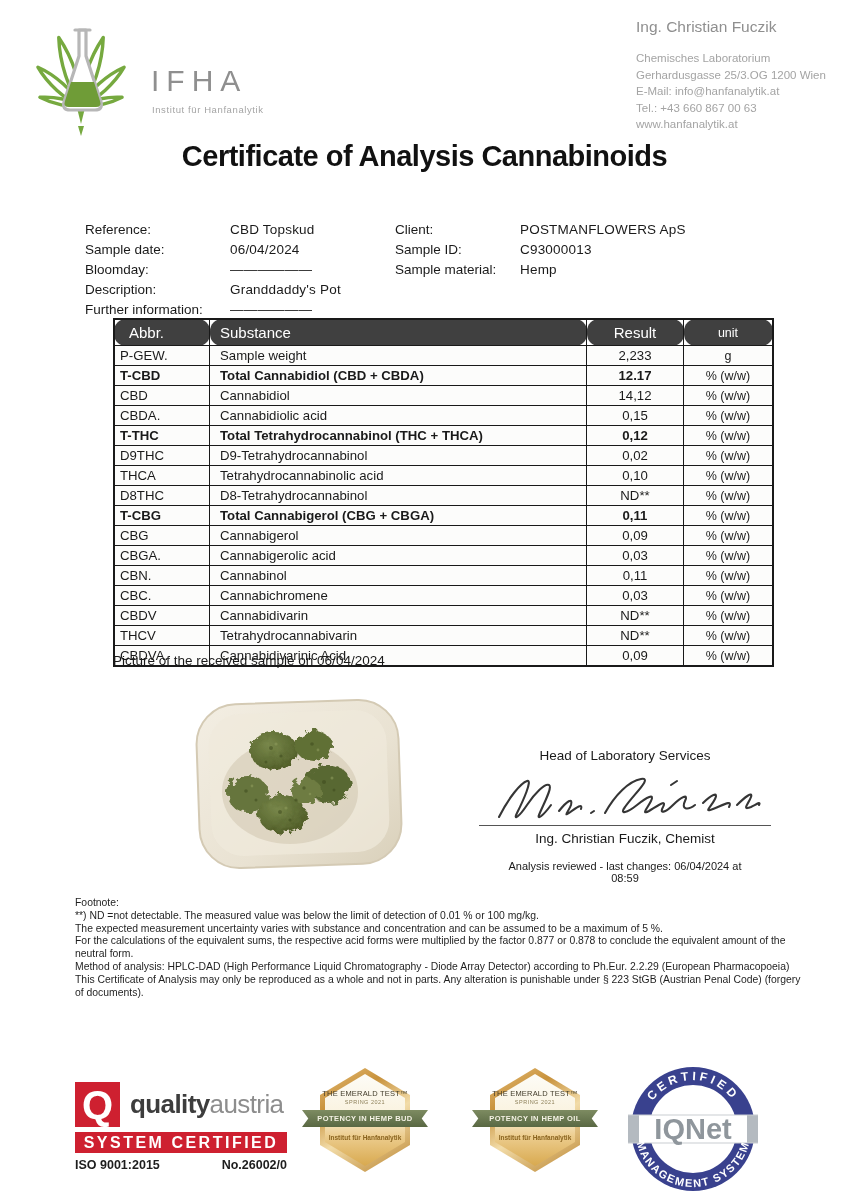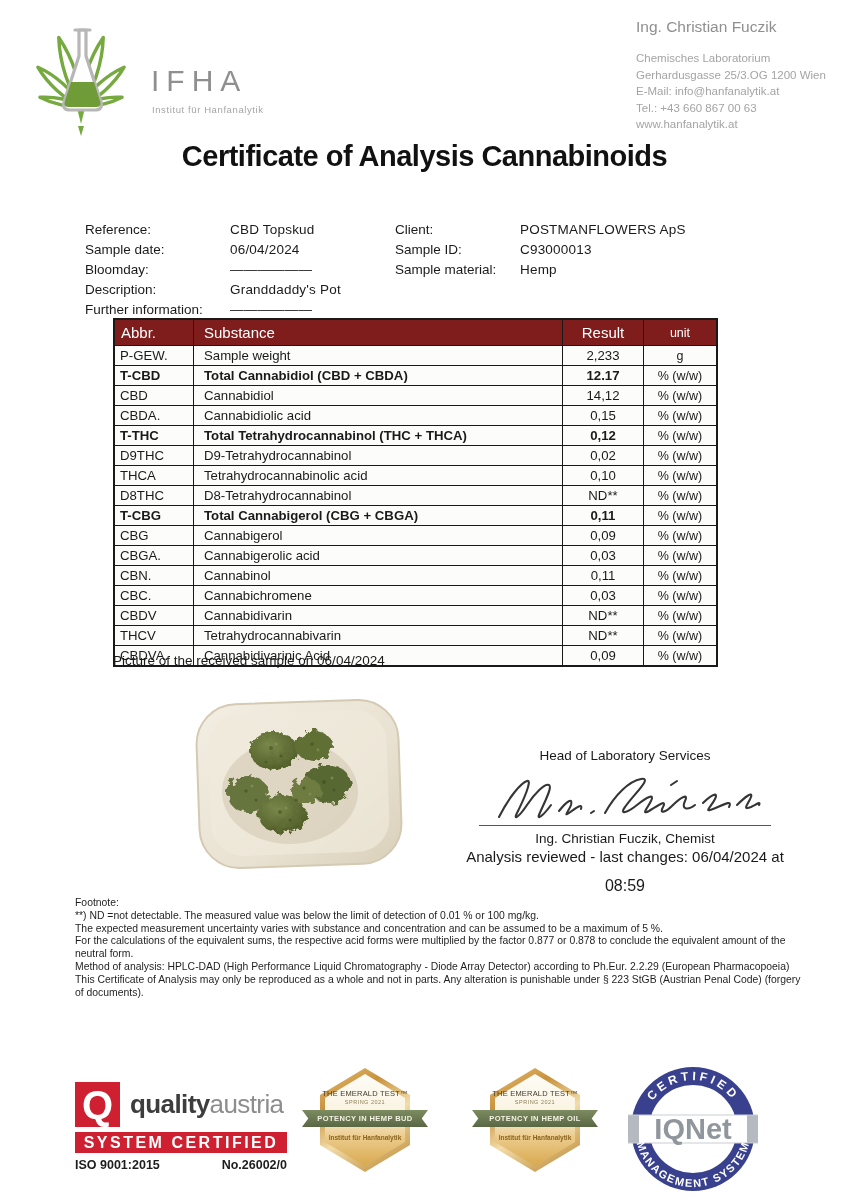--- a/index.html
+++ b/index.html
@@ -26,44 +26,44 @@
   #info-right{left:395px;width:310px;}
   .info-row{display:flex;height:19.8px;align-items:center;font-size:13.5px;}
   #info-left .info-label{width:145px;flex:none;}
   #info-right .info-label{width:125px;flex:none;}
   .info-value{letter-spacing:.2px;}
 
   
   .results{position:absolute;left:113px;top:318px;border-collapse:collapse;
            border:2px solid #191919;table-layout:fixed;}
   .results th,.results td{border:1.6px solid #191919;overflow:hidden;white-space:nowrap;}
-  .results th{background:#7f1d1d;color:#ffffff;font-weight:400;font-size:15px;
-              text-align:left;height:25px;padding:0 6px;}
+  .results th{background:#404040;color:#ffffff;font-weight:400;font-size:15px;
+              text-align:left;height:25px;padding:0 14px;border-radius:12px;}
   .results th.c-res,.results th.c-unit{text-align:center;}
   .results td{height:19px;font-size:13.2px;background:#fcfcfb;padding:0 5px;}
   .c-abbr{width:66px;}
   .c-sub{width:352px;padding-left:10px !important;}
   .c-res{width:68px;text-align:center;}
   .c-unit{width:60px;text-align:center;font-size:12.5px !important;}
   tr.bold-row td{font-weight:700;}
   tr.bold-row td.c-unit{font-weight:400;}
 
   .pic-caption{position:absolute;left:113px;top:653px;font-size:13.5px;}
 
   
   .sample-photo{position:absolute;left:176px;top:696px;}
 
   
   .sig-block{position:absolute;left:420px;top:748px;width:410px;text-align:center;}
   .sig-heading{font-size:13.5px;}
   .sig-art{display:block;margin:4px auto -6px auto;}
   .sig-line{width:292px;border-top:1.2px solid #555;margin:0 auto;}
   .sig-name{font-size:13.5px;margin-top:5px;}
-  .sig-review{font-size:15px;margin-top:2px;}
-  .sig-time{font-size:16px;margin-top:12px;}
+  .sig-review{font-size:11px;margin-top:14px;}
+  .sig-time{font-size:11px;margin-top:0;}
 
   
   .footnote{position:absolute;left:75px;top:897px;width:730px;font-size:10.4px;line-height:12.8px;color:#1f1f1f;}
 
   
   .qa{position:absolute;left:75px;top:1082px;width:212px;}
   .qa-top{display:flex;align-items:center;}
   .qa-q{width:45px;height:45px;background:#ce2030;color:#fff;font-weight:700;font-size:40px;
         display:flex;align-items:center;justify-content:center;flex:none;line-height:1;}
   .qa-brand{margin-left:10px;font-size:26px;letter-spacing:-.6px;white-space:nowrap;}

